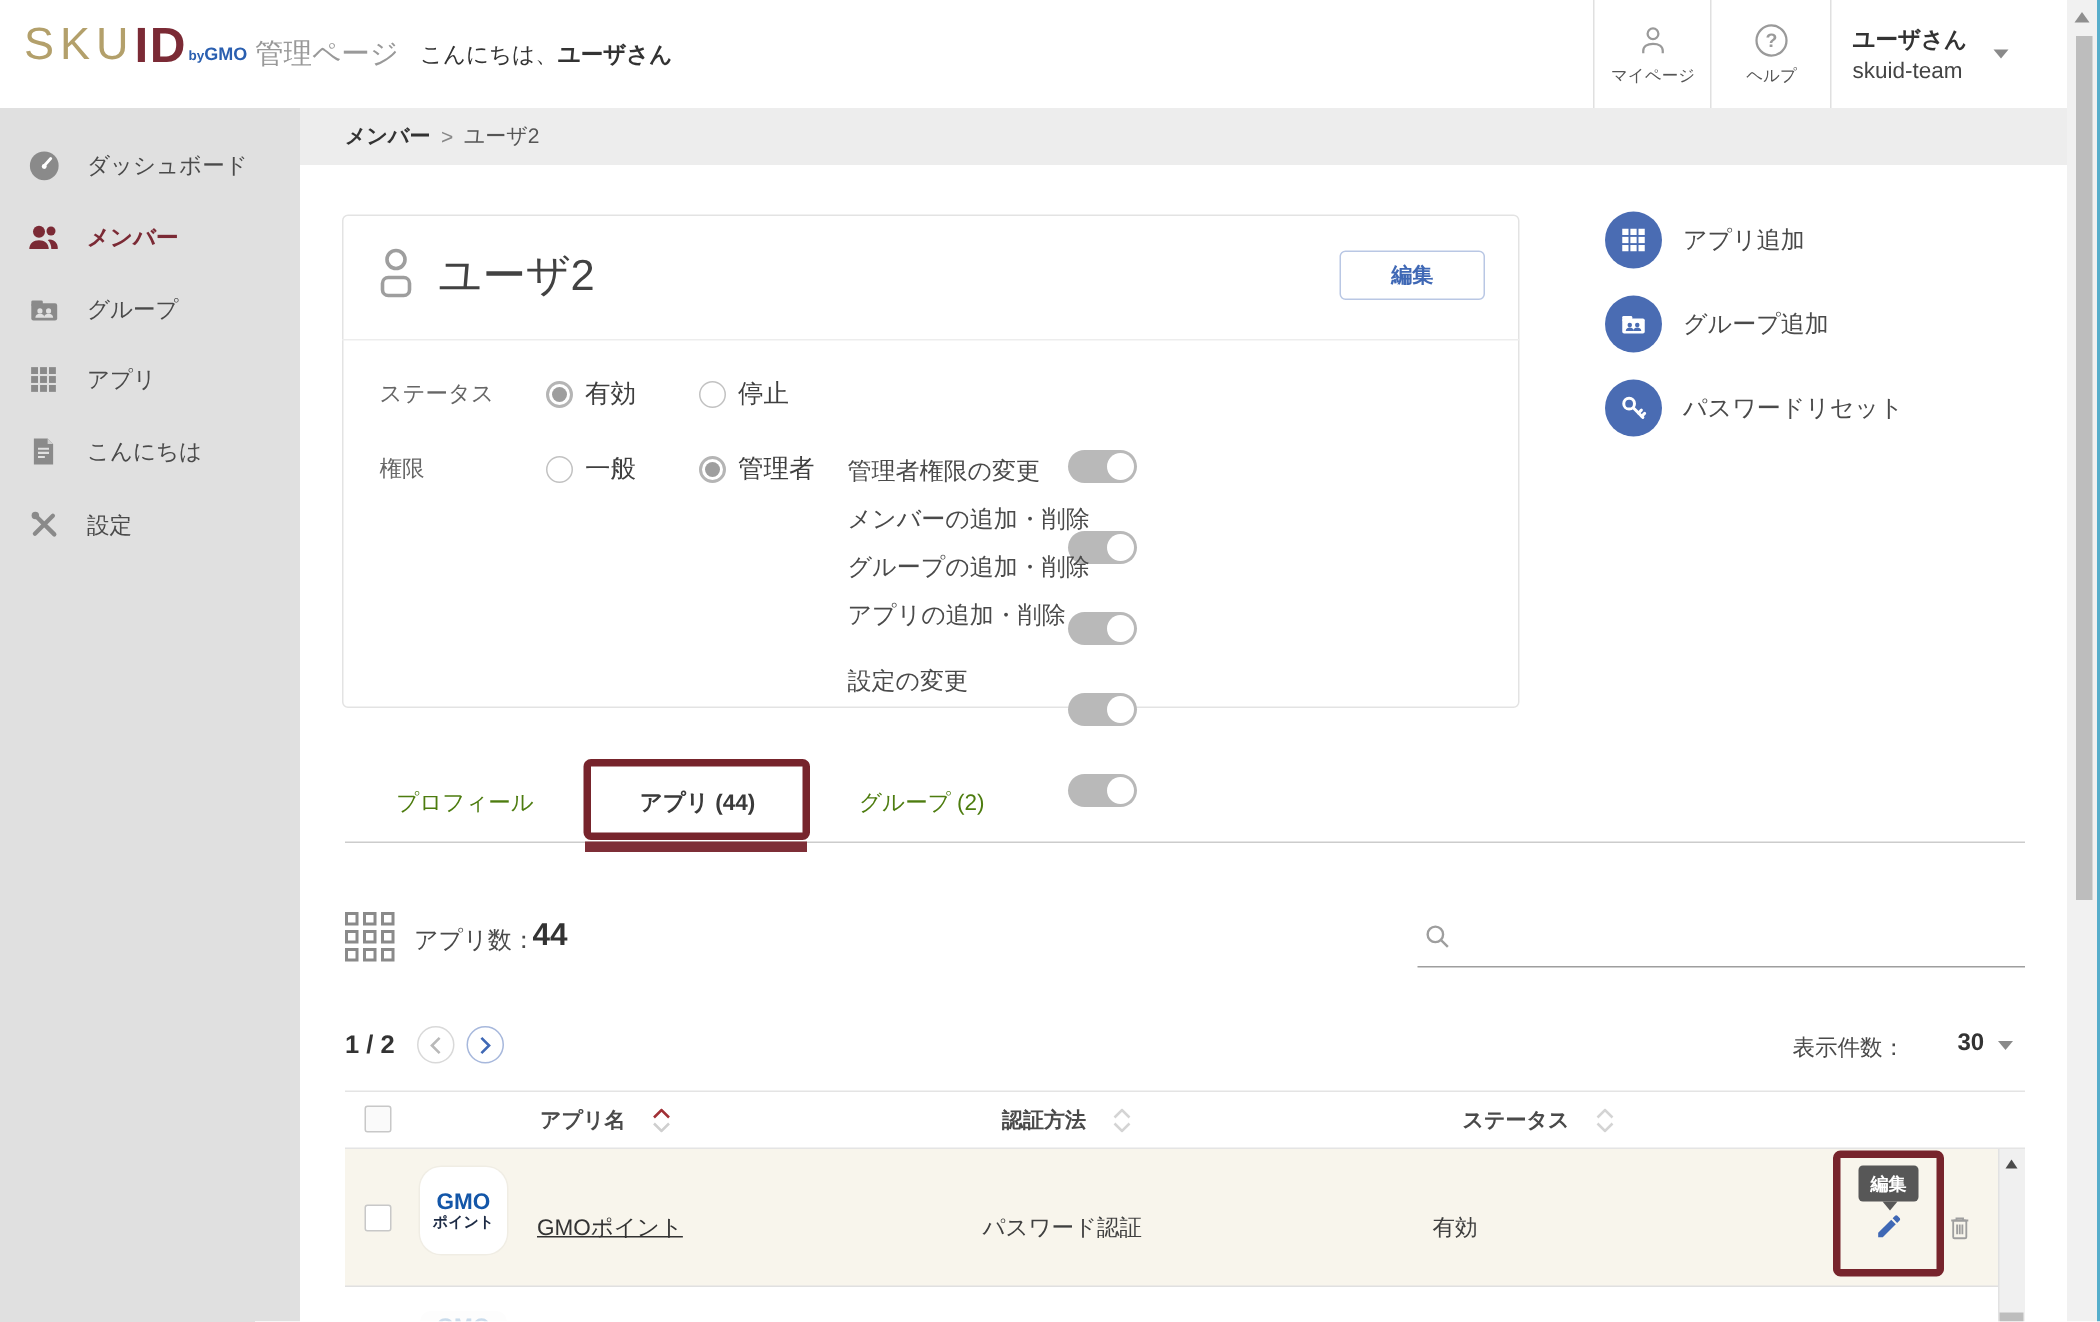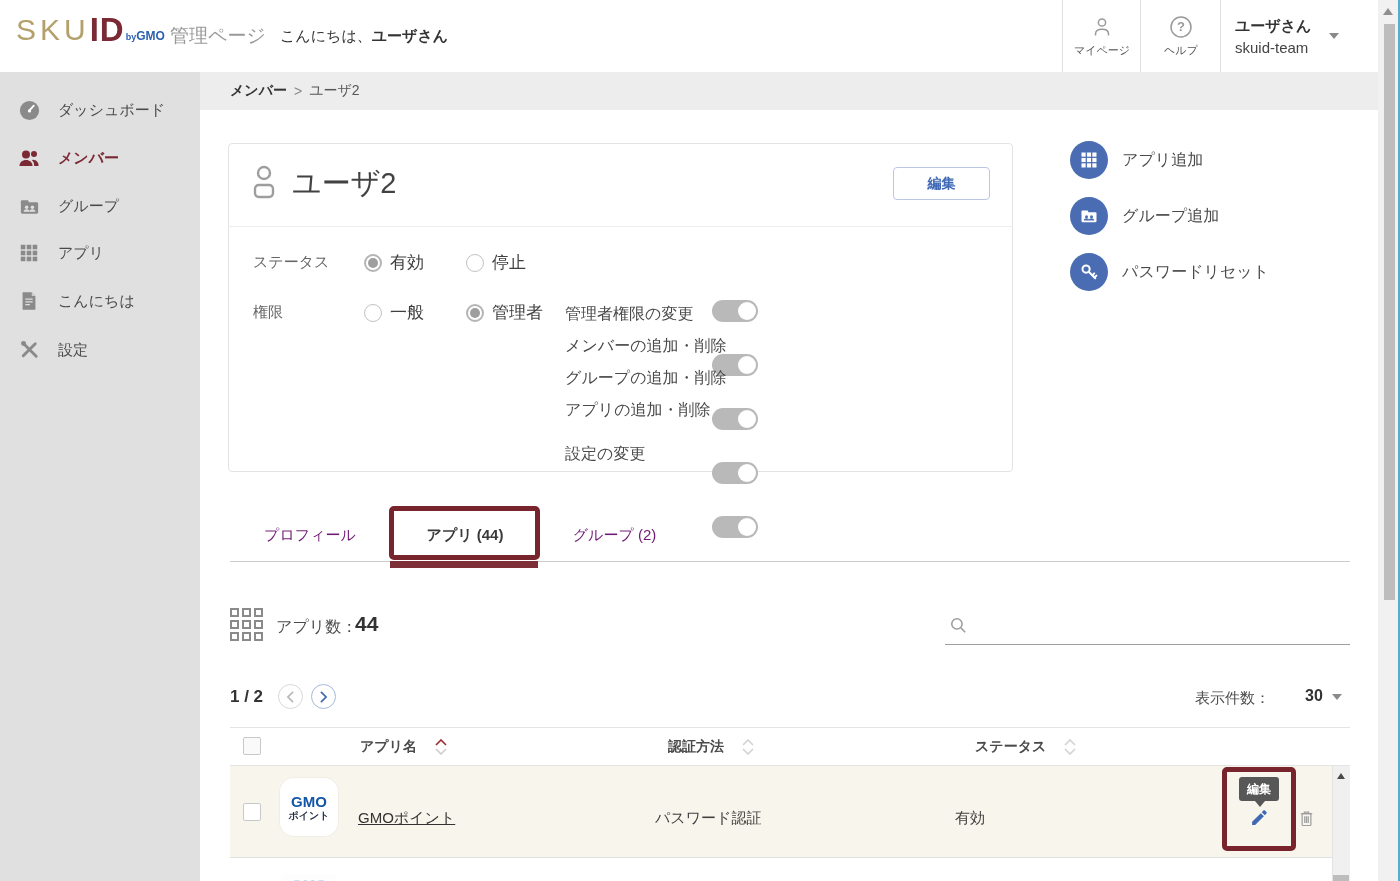--- a/index.html
+++ b/index.html
@@ -60,21 +60,21 @@
   .toggle{width:46px;height:22px;border-radius:11px;background:#b9b9b9;position:relative;cursor:pointer;flex:none;}
   .toggle::after{content:"";position:absolute;top:2px;right:2px;width:18px;height:18px;border-radius:50%;background:#fff;}
   .tog-lbl{font-size:16px;color:#4a4a4a;}
 
   
   .qa{position:absolute;left:1070px;height:38px;display:flex;align-items:center;gap:14px;cursor:pointer;}
   .qa .circle{width:38px;height:38px;border-radius:50%;background:#4a6cb3;display:flex;align-items:center;justify-content:center;flex:none;}
   .qa .qlbl{font-size:16px;color:#4a4a4a;}
 
   
-  .tab{position:absolute;top:522px;height:26px;display:flex;align-items:center;justify-content:center;font-size:15px;color:#701a75;cursor:pointer;}
+  .tab{position:absolute;top:522px;height:26px;display:flex;align-items:center;justify-content:center;font-size:15px;color:#4d7c0f;cursor:pointer;}
   .tab.active{color:#3a3a3a;font-weight:bold;}
   .tabs-line{left:230px;top:561px;width:1120px;height:1px;background:#ccc;}
   .tab-underline{left:390px;top:561px;width:148px;height:7px;background:#7e2e37;}
 
   
   .hlbox{border:5px solid #77242c;border-radius:5px;box-sizing:border-box;background:transparent;z-index:40;}
 
   
   .count-icon{left:230px;top:608px;width:36px;height:36px;display:grid;grid-template-columns:repeat(3,9px);grid-template-rows:repeat(3,9px);gap:3px;}
   .count-icon span{border:2px solid #8a8a8a;box-sizing:border-box;background:#fff;}

